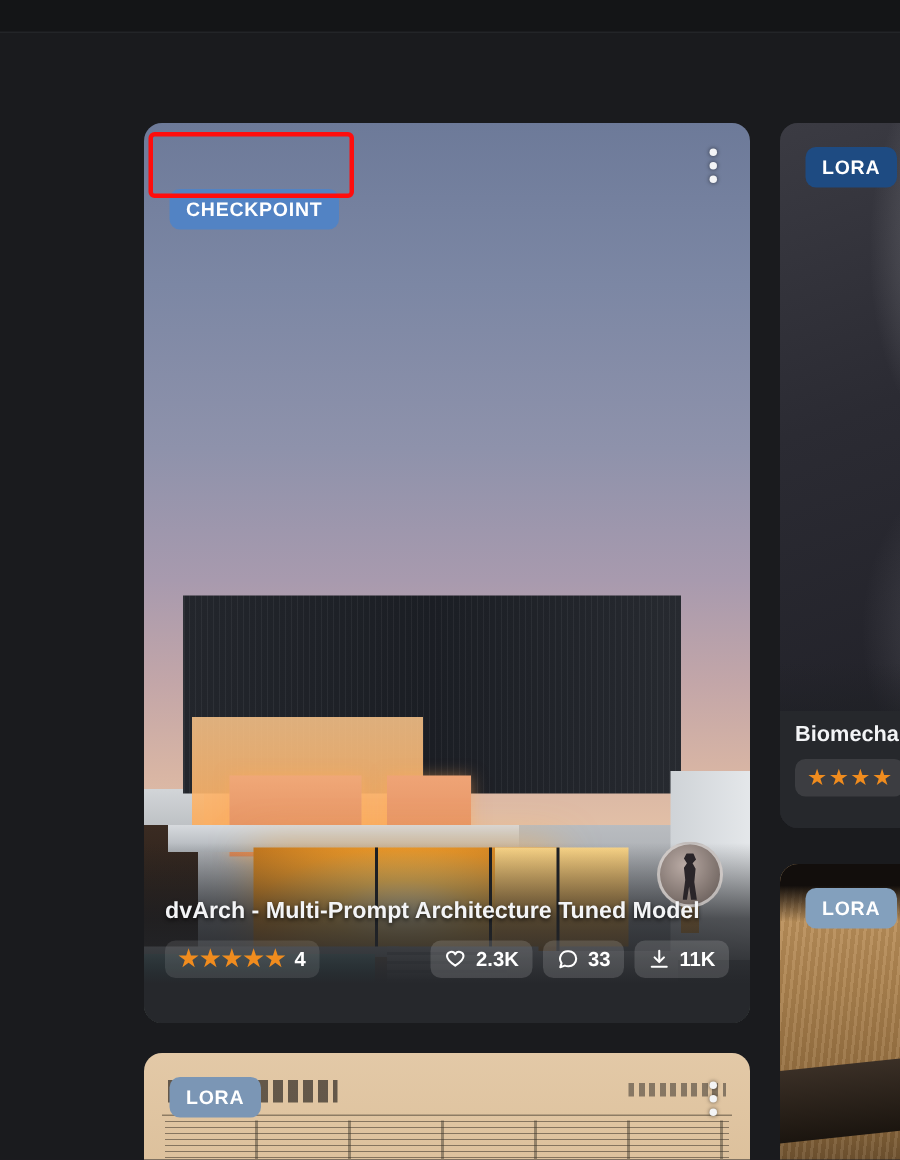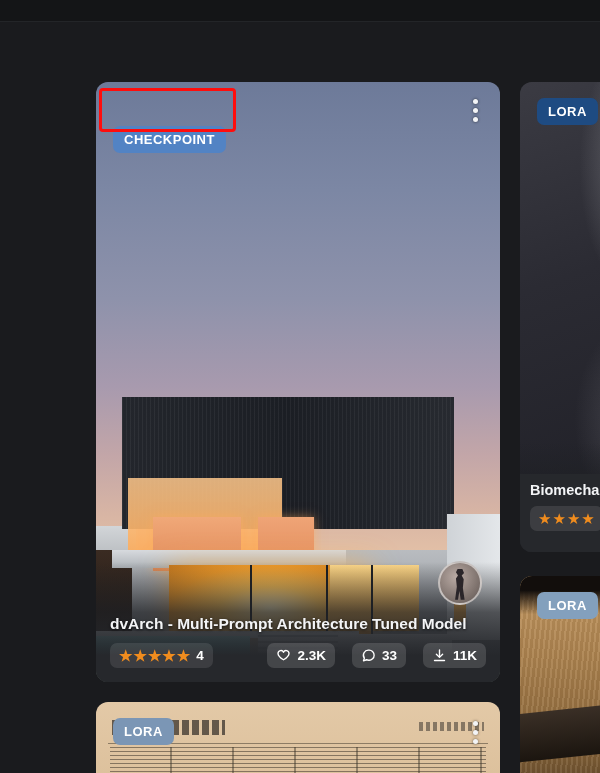--- a/index.html
+++ b/index.html
@@ -131,33 +131,33 @@
     position: absolute; right: 18px; bottom: 77px; width: 44px; height: 44px;
     border-radius: 50%; overflow: hidden; border: 2px solid rgba(255,255,255,.55);
     background: radial-gradient(circle at 40% 35%, #b9aaa4, #7d716c 65%, #5b5250 100%);
   }
   .avatar .fig {
     position: absolute; left: 32%; top: 14%; width: 36%; height: 78%;
     background: #2a2529; clip-path: polygon(35% 0,65% 0,78% 14%,62% 22%,76% 34%,70% 62%,82% 100%,55% 100%,46% 72%,36% 100%,16% 100%,28% 58%,22% 32%,36% 22%,22% 12%);
   }
 
   
-  .card-footer { position: absolute; left: 0; right: 0; bottom: 0; padding: 12px 14px 14px; }
+  .card-footer { position: absolute; left: 0; right: 0; bottom: 0; padding: 12px 14px 30px; }
   .card-title {
     font-size: 15.5px; font-weight: bold; color: #f3f4f6; line-height: 1.18;
     text-shadow: 0 1px 3px rgba(0,0,0,.7);
   }
   .stats-row { display: flex; align-items: center; justify-content: space-between; margin-top: 10px; }
   .pill {
     display: inline-flex; align-items: center; gap: 6px;
     background: rgba(255,255,255,.14); border-radius: 7px;
     padding: 5px 9px; font-size: 13.5px; font-weight: bold; color: #fff;
   }
   .pill-rating { background: rgba(255,255,255,.10); }
-  .stats-right { display: flex; gap: 17px; }
+  .stats-right { display: flex; gap: 7px; }
   .stars { display: inline-flex; gap: 1px; }
   .star { color: #f08c1e; font-size: 15px; line-height: 1; }
   .ico { display: inline-block; width: 15px; height: 15px; color: #fff; }
   .ico svg { display: block; }
 
   
   #card-r1 { left: 520px; top: 82px; width: 160px; height: 470px; }
   #card-r2 { left: 520px; top: 576px; width: 160px; height: 240px; }
   .r1-img {
     position:absolute; inset:0;

